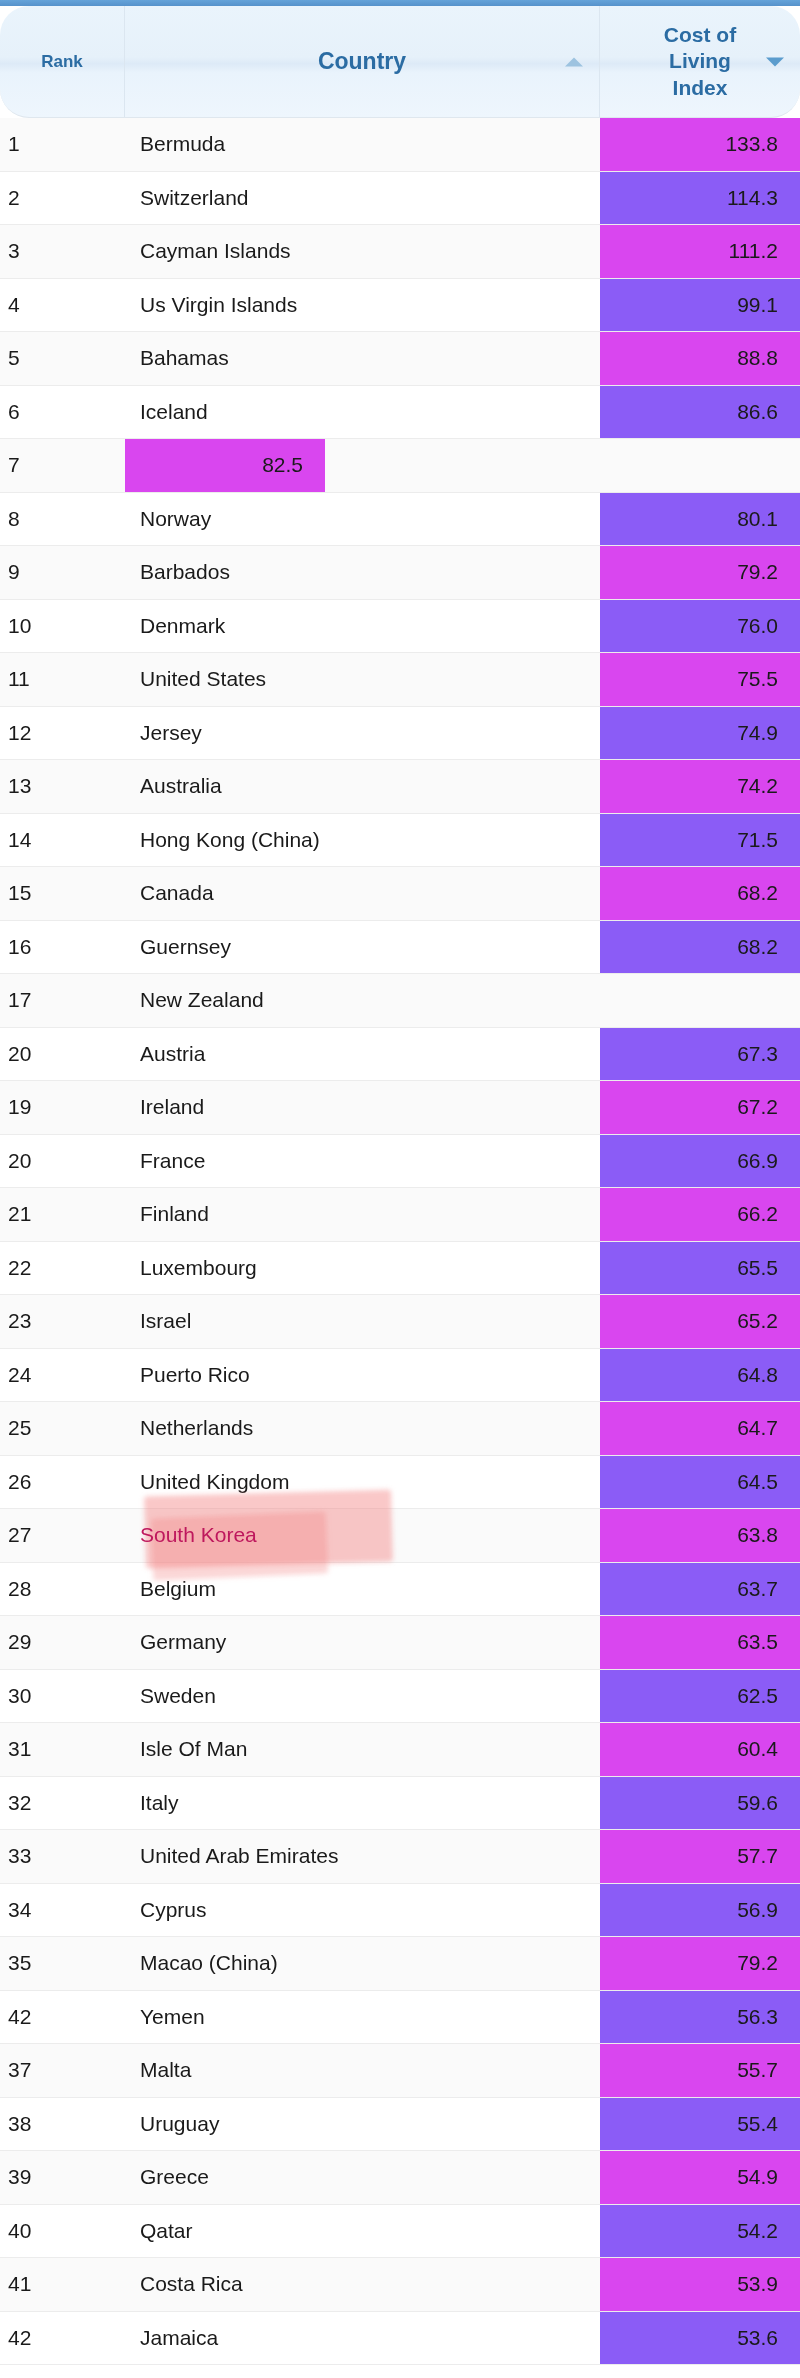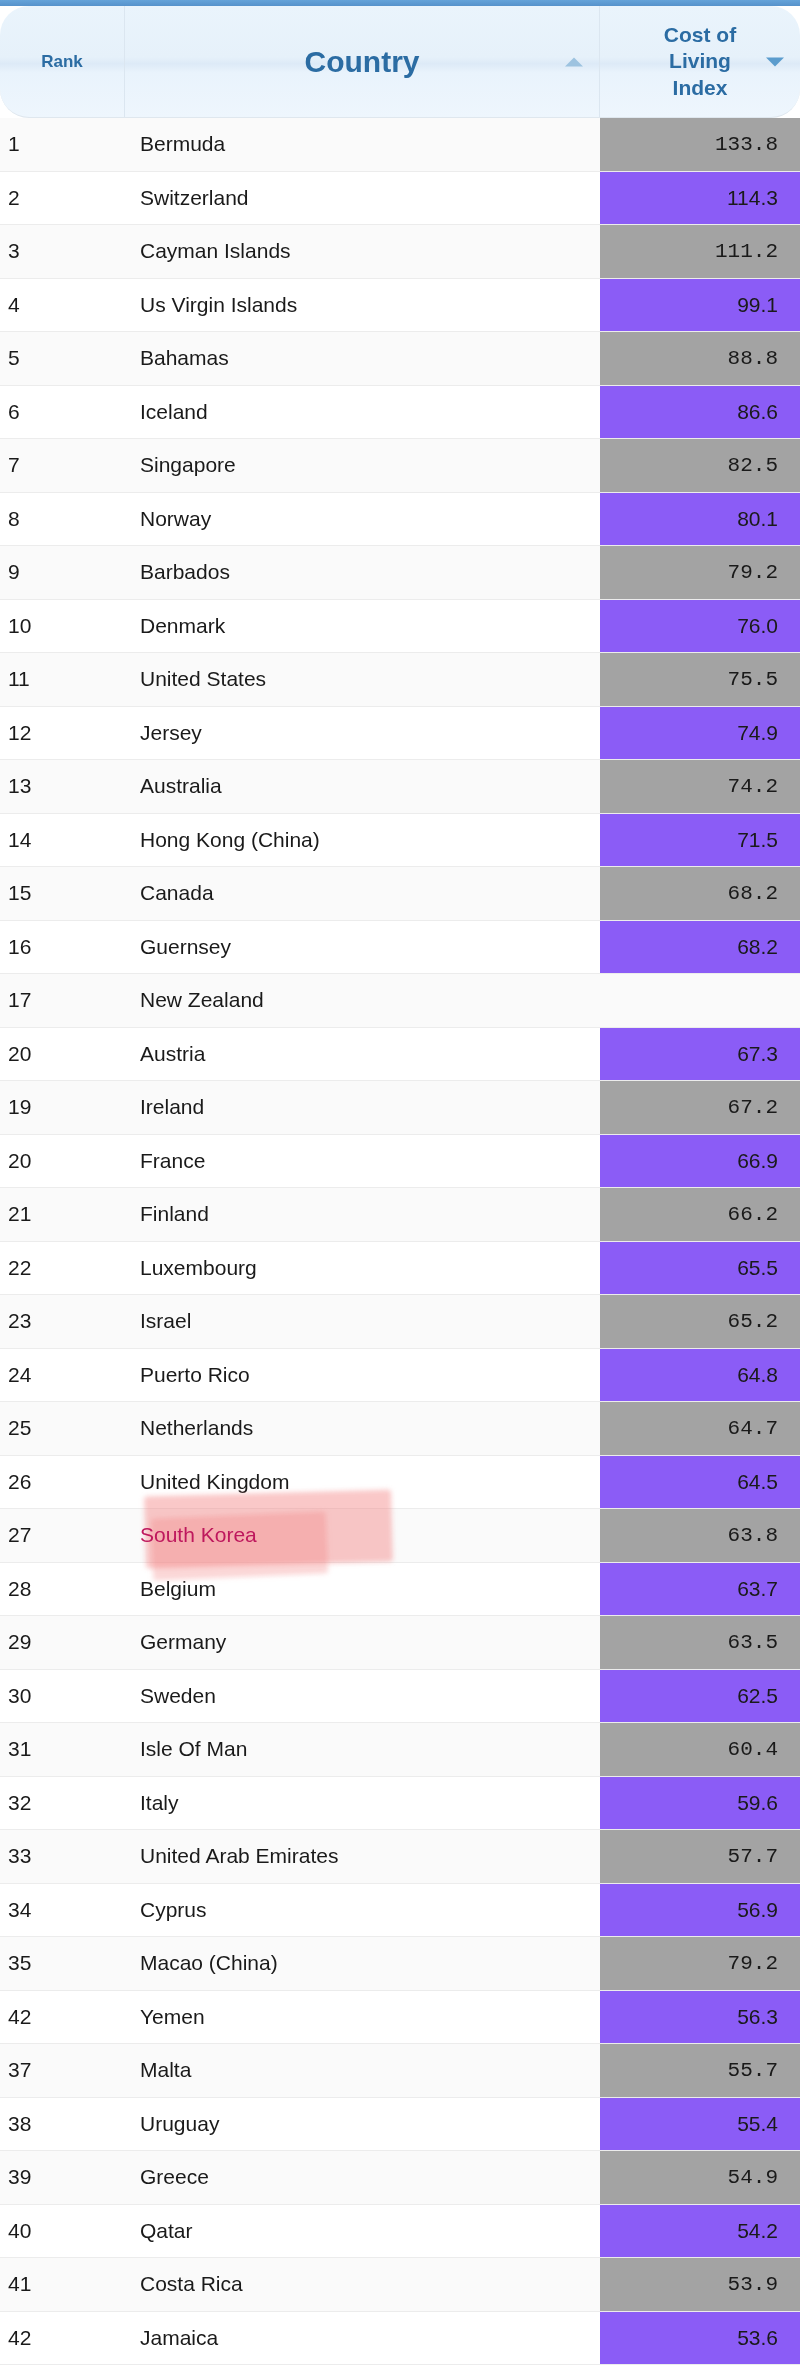--- a/index.html
+++ b/index.html
@@ -45,21 +45,21 @@
     box-sizing: border-box;
     cursor: pointer;
   }
   .th-rank {
     width: 125px;
     font-size: 17px;
     border-right: 1px solid #dbe6f0;
   }
   .th-country {
     width: 475px;
-    font-size: 30px;
+    font-size: 23px;
     border-right: 1px solid #dbe6f0;
     align-items: center;
   }
   .th-value {
     width: 200px;
     font-size: 21px;
   }
   .th-label {
     text-align: center;
     line-height: 1.25;
@@ -117,21 +117,21 @@
     width: 475px;
     padding-left: 15px;
     justify-content: flex-start;
   }
   .td-value {
     width: 200px;
     padding-right: 22px;
     justify-content: flex-end;
     background: #8b5cf6;
   }
-  .tr.odd .td-value { background: #a3a3a3; font-family: Liberation Mono, monospace; }
+  .tr.odd .td-value { background: #d946ef; }
 
   
   .highlight-marker {
     position: absolute;
     left: 145px;
     top: -16px;
     width: 247px;
     height: 72px;
     background: rgba(243, 124, 124, 0.42);
     transform: rotate(-1.6deg);
@@ -202,21 +202,20 @@
         <div class="td td-country">Bahamas</div>
         <div class="td td-value">88.8</div>
       </div>
       <div class="tr">
         <div class="td td-rank">6</div>
         <div class="td td-country">Iceland</div>
         <div class="td td-value">86.6</div>
       </div>
       <div class="tr odd">
         <div class="td td-rank">7</div>
-        <div class="td td-country">Singapore</div>
         <div class="td td-value">82.5</div>
       </div>
       <div class="tr">
         <div class="td td-rank">8</div>
         <div class="td td-country">Norway</div>
         <div class="td td-value">80.1</div>
       </div>
       <div class="tr odd">
         <div class="td td-rank">9</div>
         <div class="td td-country">Barbados</div>

